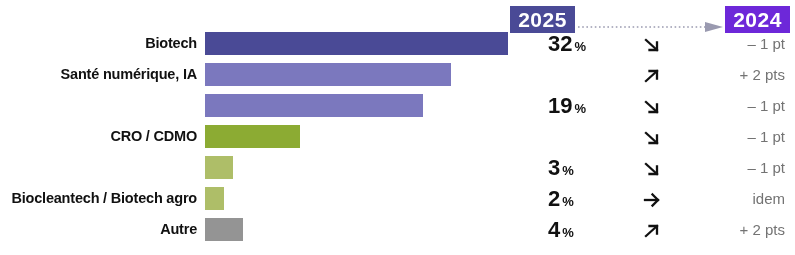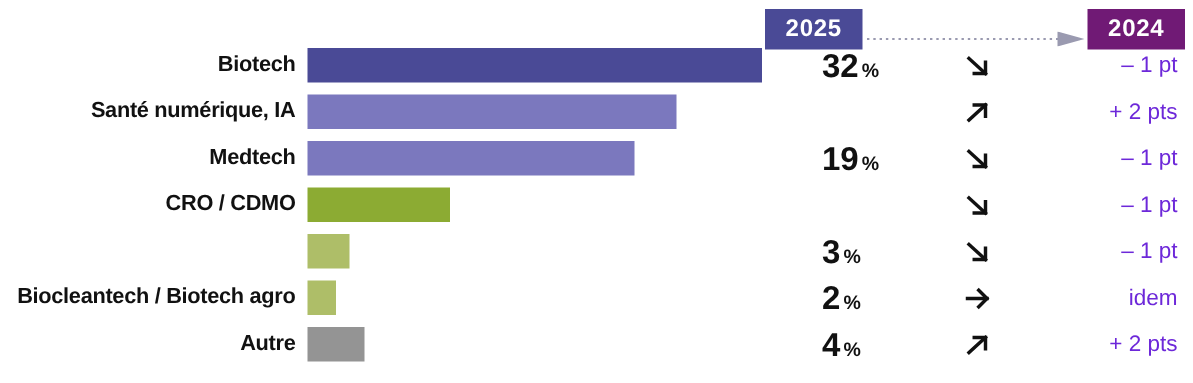--- a/index.html
+++ b/index.html
@@ -30,34 +30,34 @@
     width: 795px;
     height: 36px;
   }
   .year-badge {
     position: absolute;
     top: 6px;
     height: 27px;
     line-height: 27px;
     color: #ffffff;
     font-weight: bold;
-    font-size: 16px;
+    font-size: 21px;
     letter-spacing: 0.5px;
     text-align: center;
     font-family: "Liberation Sans", sans-serif;
   }
   .badge-current {
     left: 510px;
     width: 65px;
     background: #4a4a96;
   }
   .badge-previous {
     left: 725px;
     width: 65px;
-    background: #701a75;
+    background: #6d28d9;
   }
   .connector {
     position: absolute;
     left: 578px;
     top: 18px;
     width: 145px;
     height: 10px;
   }
 
   
@@ -121,21 +121,21 @@
     text-align: center;
   }
   .trend svg { vertical-align: middle; }
   .delta {
     position: absolute;
     right: 10px;
     top: 0;
     height: 31px;
     line-height: 31px;
     font-size: 15px;
-    color: #6d28d9;
+    color: #737373;
     white-space: nowrap;
     text-align: center;
   }
 </style>
 </head>
 <body>
 
 <div id="chart-root">
 
   <div class="header-row">
@@ -169,21 +169,20 @@
         <div class="bar-track">
           <div class="bar" style="width: 246.188px; background: rgb(123, 120, 190);"></div>
         </div>
         <div class="trend"><svg width="22" height="22" viewBox="0 0 22 22" xmlns="http://www.w3.org/2000/svg">
             <path d="M5 16 L16 6" stroke="#111" stroke-width="2.3" fill="none" stroke-linecap="square"></path>
             <path d="M16 6 L16 13.5 M16 6 L8.5 6" stroke="#111" stroke-width="2.3" fill="none" stroke-linecap="square"></path>
           </svg></div>
         <div class="delta">+ 2 pts</div>
       </div>
       <div class="row">
-        <div class="row-label">Medtech</div>
         <div class="bar-track">
           <div class="bar" style="width: 217.781px; background: rgb(123, 120, 190);"></div>
         </div>
         <div class="value"><span>19</span><span class="pct">%</span></div>
         <div class="trend"><svg width="22" height="22" viewBox="0 0 22 22" xmlns="http://www.w3.org/2000/svg">
             <path d="M5 6 L16 16" stroke="#111" stroke-width="2.3" fill="none" stroke-linecap="square"></path>
             <path d="M16 16 L16 8.5 M16 16 L8.5 16" stroke="#111" stroke-width="2.3" fill="none" stroke-linecap="square"></path>
           </svg></div>
         <div class="delta">– 1 pt</div>
       </div>

